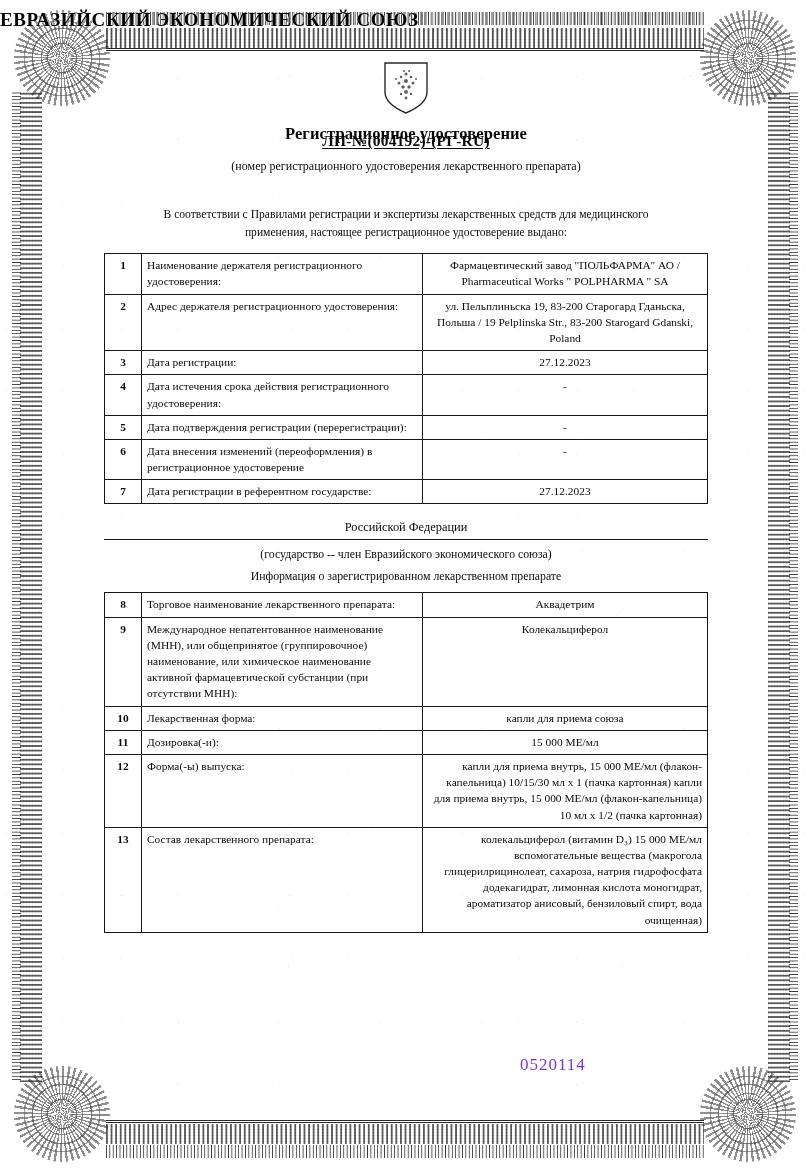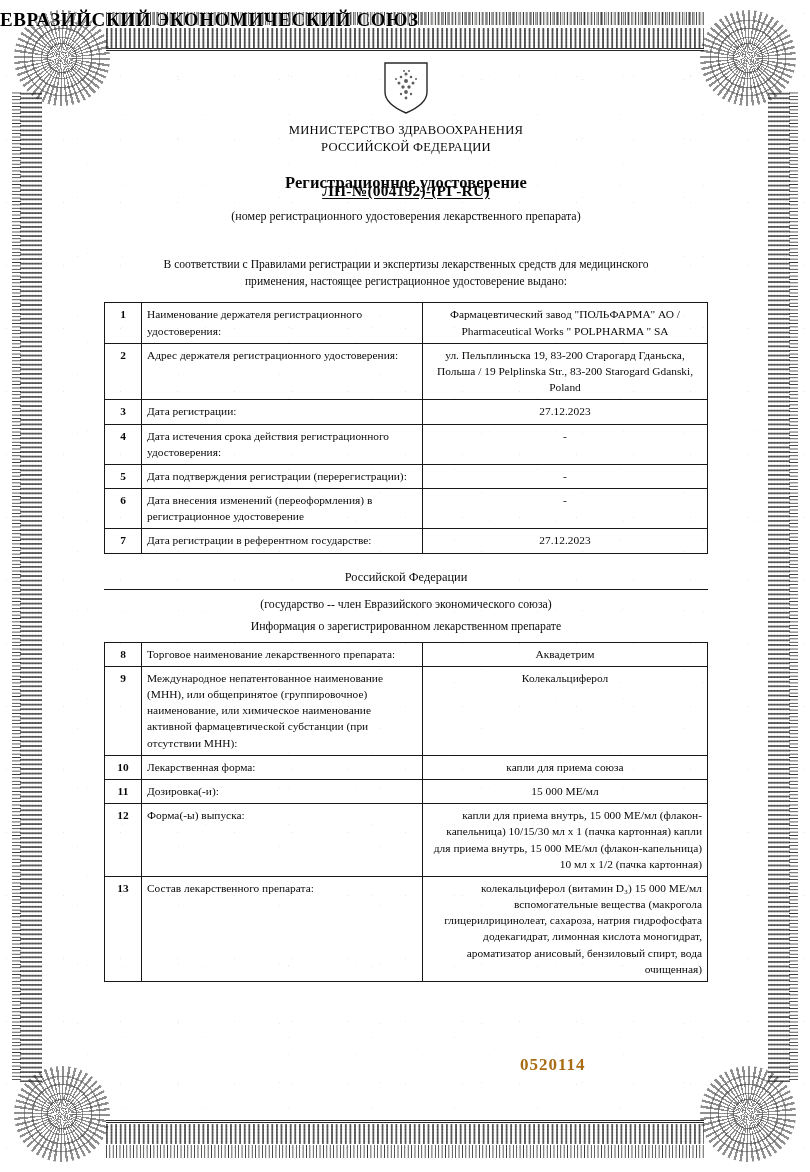--- a/index.html
+++ b/index.html
@@ -259,24 +259,24 @@
     font-size: 11.8px;
     margin-bottom: 8px;
   }
 
   
   .overprint {
     position: absolute;
     left: 520px;
     top: 1055px;
     font-family: "Liberation Serif", "DejaVu Serif", serif;
-    font-weight: bold;
+    font-weight: normal;
     font-size: 17px;
     letter-spacing: 1px;
-    color: #a16207;
+    color: #6d28d9;
     z-index: 9;
     opacity: .93;
   }
 
   
   .speckle {
     position: absolute;
     inset: 0;
     pointer-events: none;
     z-index: 20;
@@ -342,24 +342,20 @@
           <circle cx="28" cy="32" r="1.2"></circle>
             <circle cx="23" cy="36" r="1.4"></circle>
           <circle cx="13" cy="17" r="1"></circle>
             <circle cx="33" cy="17" r="1"></circle>
           <circle cx="21" cy="9" r="1"></circle>
             <circle cx="26" cy="9" r="1"></circle>
         </g>
       </svg>
     </div>
 
-    <div class="ministry">
-      <div>МИНИСТЕРСТВО ЗДРАВООХРАНЕНИЯ</div>
-      <div>РОССИЙСКОЙ ФЕДЕРАЦИИ</div>
-    </div>
 
     <div class="main-title">
       <span>Регистрационное удостоверение</span>
     </div>
 
     <div class="reg-number">ЛП-№(004192)-(РГ-RU)</div>
 
     <div class="reg-caption">(номер регистрационного удостоверения лекарственного препарата)</div>
 
     <div class="intro">

